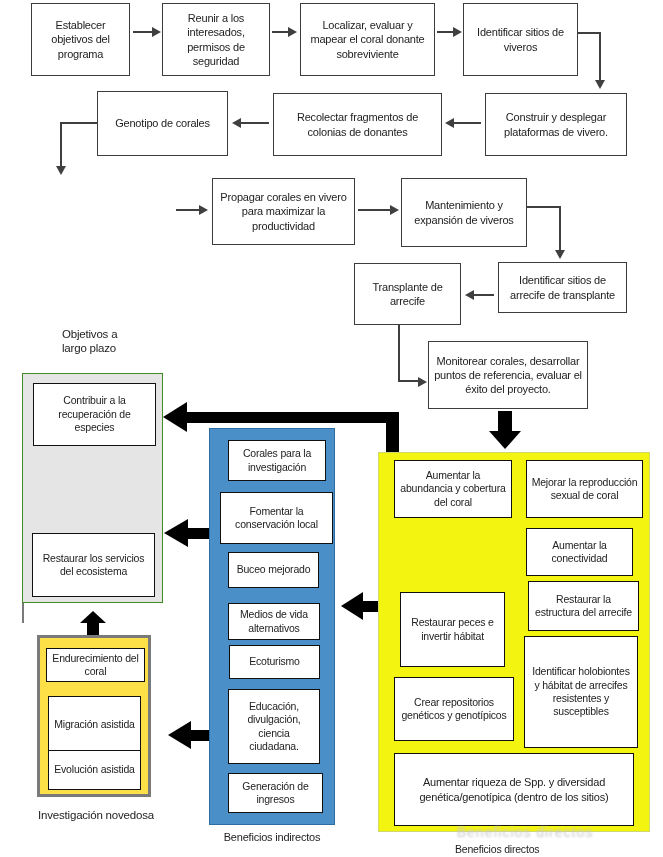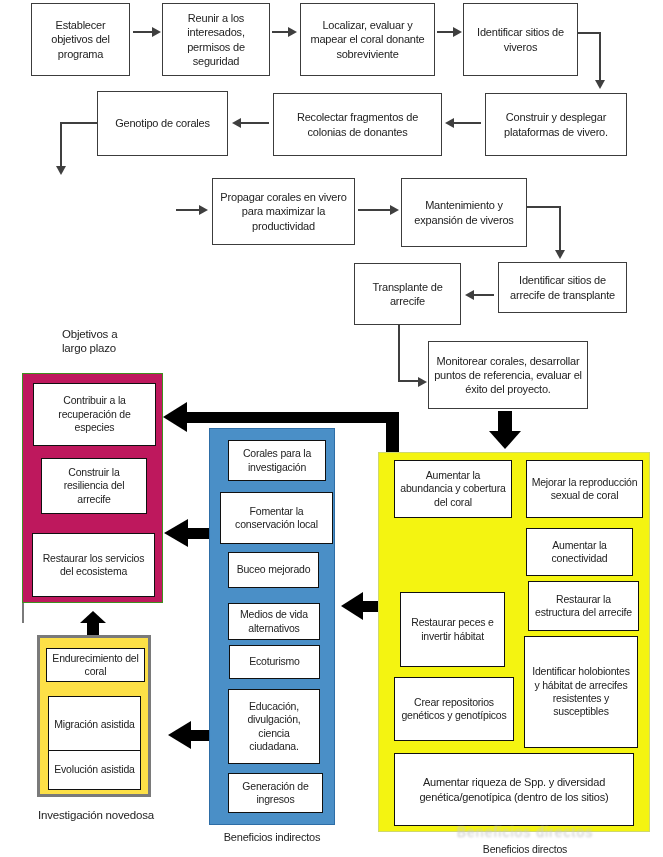--- a/index.html
+++ b/index.html
@@ -98,23 +98,22 @@
   <div class="thick" style="left:191px;top:730px;width:23px;height:11px"></div>
   <div class="tri Tl" style="left:168px;top:721px;border-top-width:14.5px;border-bottom-width:14.5px;border-right-width:23px"></div>
 
   <div class="tri Tu" style="left:80px;top:611px"></div>
   <div class="thick" style="left:87px;top:622px;width:12px;height:13px"></div>
 
   <div class="ln" style="left:22px;top:603px;width:1.5px;height:20px;background:#7a7a7a"></div>
 
   <div class="cap" style="left:62px;top:327px;width:78px">Objetivos a largo plazo</div>
 
-  <div class="group" style="left: 22px; top: 373px; width: 141px; height: 230px; border: 1.5px solid rgb(63, 144, 32); background: #be185d;">
+  <div class="group" style="left: 22px; top: 373px; width: 141px; height: 230px; border: 1.5px solid rgb(63, 144, 32); background: #e5e5e5;">
     <div class="gbox" style="left:10px;top:9px;width:123px;height:63px">Contribuir a la recuperación de especies</div>
-    <div class="gbox" style="left:18px;top:84px;width:106px;height:56px">Construir la resiliencia del arrecife</div>
     <div class="gbox" style="left:9px;top:159px;width:123px;height:64px">Restaurar los servicios del ecosistema</div>
   </div>
 
   <div class="group" style="left: 209px; top: 428px; width: 126px; height: 397px; border: 1.5px solid rgb(45, 109, 166); background: rgb(74, 143, 199);">
     <div class="gbox" style="left:18px;top:11px;width:98px;height:41px">Corales para la investigación</div>
     <div class="gbox" style="left:10px;top:63px;width:113px;height:52px">Fomentar la conservación local</div>
     <div class="gbox" style="left:18px;top:123px;width:91px;height:36px">Buceo mejorado</div>
     <div class="gbox" style="left:18px;top:174px;width:92px;height:37px">Medios de vida alternativos</div>
     <div class="gbox" style="left:19px;top:216px;width:91px;height:34px">Ecoturismo</div>
     <div class="gbox" style="left:18px;top:260px;width:92px;height:75px">Educación, divulgación, ciencia ciudadana.</div>
@@ -126,21 +125,21 @@
     <div class="gbox" style="left:15px;top:7px;width:118px;height:58px">Aumentar la abundancia y cobertura del coral</div>
     <div class="gbox" style="left:147px;top:7px;width:117px;height:58px">Mejorar la reproducción sexual de coral</div>
     <div class="gbox" style="left:147px;top:75px;width:107px;height:48px">Aumentar la conectividad</div>
     <div class="gbox" style="left:149px;top:128px;width:111px;height:50px">Restaurar la estructura del arrecife</div>
     <div class="gbox" style="left:21px;top:139px;width:105px;height:75px">Restaurar peces e invertir hábitat</div>
     <div class="gbox" style="left:15px;top:224px;width:120px;height:64px">Crear repositorios genéticos y genotípicos</div>
     <div class="gbox" style="left:145px;top:183px;width:114px;height:112px">Identificar holobiontes y hábitat de arrecifes resistentes y susceptibles</div>
     <div class="gbox" style="left:15px;top:300px;width:240px;height:73px;font-size:11px">Aumentar riqueza de Spp. y diversidad genética/genotípica (dentro de los sitios)</div>
   </div>
   <div class="ghost" style="left:440px;top:824px;width:170px">Beneficios directos</div>
-  <div class="cap" style="left:455px;top:843px;width:140px;text-align:center;font-size:10.5px">Beneficios directos</div>
+  <div class="cap" style="left:455px;top:843px;width:140px;text-align:left;font-size:10.5px">Beneficios directos</div>
 
   <div class="group" style="left: 37px; top: 635px; width: 114px; height: 162px; border: 3px solid rgb(122, 122, 122); background: #fde047;">
     <div class="gbox" style="left:6px;top:10px;width:99px;height:34px">Endurecimiento del coral</div>
     <div class="gbox" style="left:8px;top:58px;width:93px;height:58px">Migración asistida</div>
     <div class="gbox" style="left:8px;top:112px;width:93px;height:40px">Evolución asistida</div>
   </div>
   <div class="cap" style="left:20px;top:808px;width:152px;text-align:center;font-size:11.5px">Investigación novedosa</div>
 
 </div>
 

